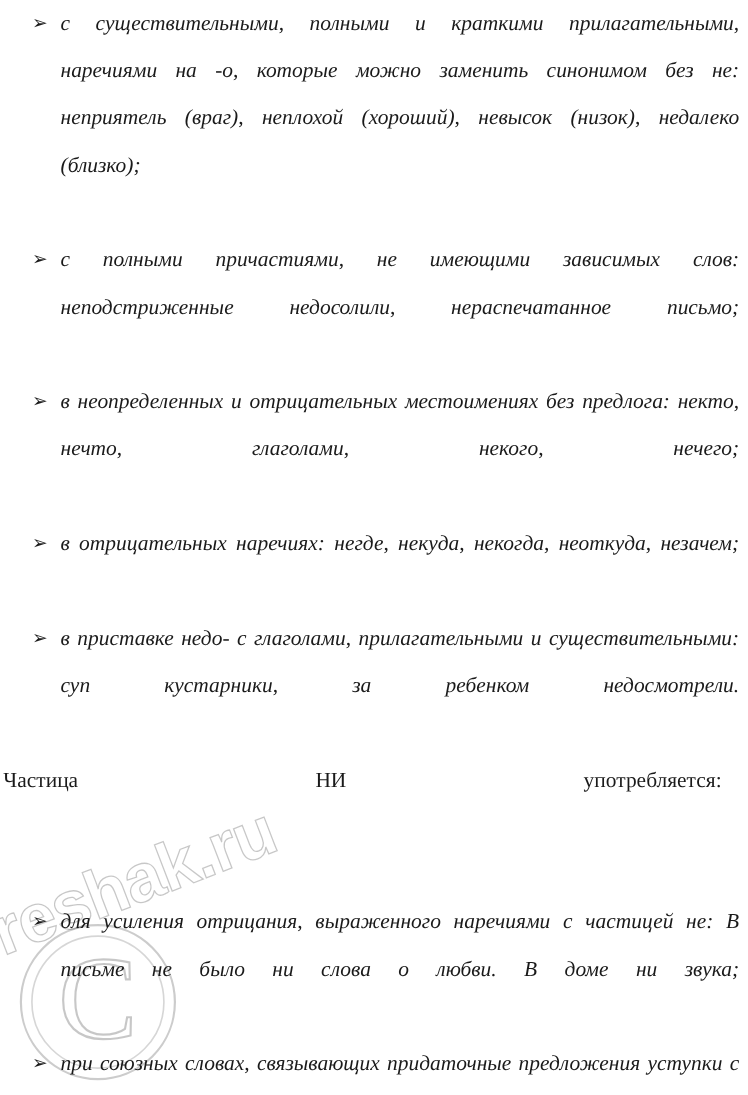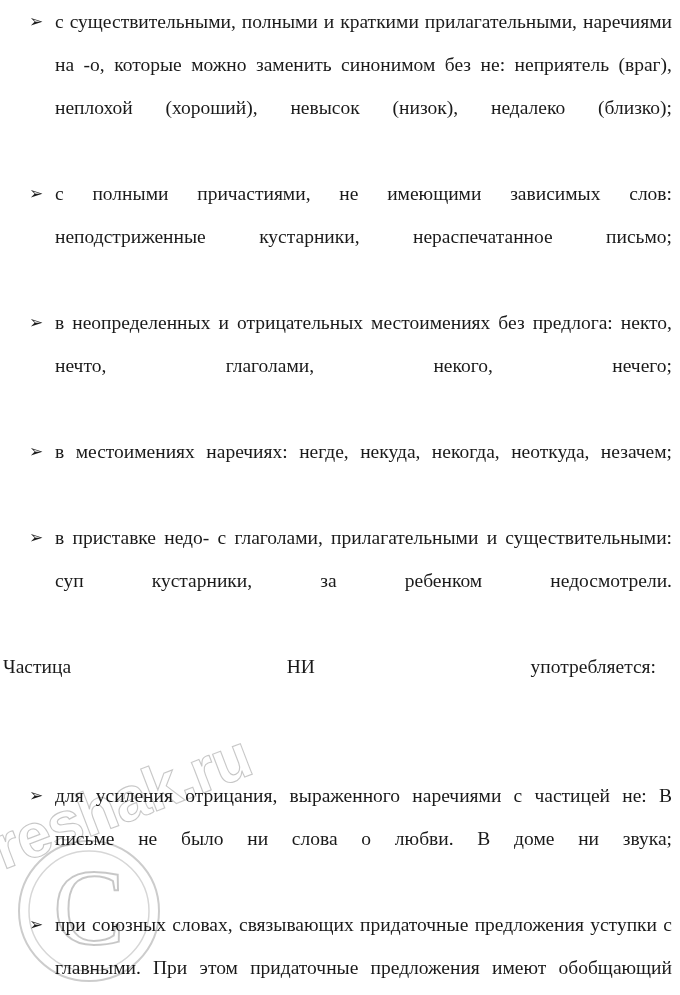--- a/index.html
+++ b/index.html
@@ -90,20 +90,21 @@
     top: 0;
     width: 22px;
     font-family: "DejaVu Sans", sans-serif;
     font-size: 17px;
     line-height: 43px;
     color: #1a1a1a;
     text-align: left;
   }
   .bullet .btext {
     display: block;
+    font-style: italic;
   }
 
   
   .spacer { height: 43px; }
 
   
   .para > .btext::after,
   .plain::after {
     content: "";
     display: inline-block;
@@ -126,29 +127,29 @@
     </div>
   </div>
 
   <div id="content">
       <p class="para bullet">
         <span class="marker">➢</span>
         <span class="btext">с существительными, полными и краткими прилагательными, наречиями на -о, которые можно заменить синонимом без не: неприятель (враг), неплохой (хороший), невысок (низок), недалеко (близко);</span>
       </p>
       <p class="para bullet">
         <span class="marker">➢</span>
-        <span class="btext">с полными причастиями, не имеющими зависимых слов: неподстриженные кустарники, нераспечатанное письмо;</span>
+        <span class="btext">с полными причастиями, не имеющими зависимых слов: неподстриженные недосолили, нераспечатанное письмо;</span>
       </p>
       <p class="para bullet">
         <span class="marker">➢</span>
         <span class="btext">в неопределенных и отрицательных местоимениях без предлога: некто, нечто, глаголами, некого, нечего;</span>
       </p>
       <p class="para bullet">
         <span class="marker">➢</span>
-        <span class="btext">в местоимениях наречиях: негде, некуда, некогда, неоткуда, незачем;</span>
+        <span class="btext">в отрицательных наречиях: негде, некуда, некогда, неоткуда, незачем;</span>
       </p>
       <p class="para bullet">
         <span class="marker">➢</span>
         <span class="btext">в приставке недо- с глаголами, прилагательными и существительными: суп кустарники, за ребенком недосмотрели.</span>
       </p>
       <p class="para plain">Частица НИ употребляется:</p>
       <div class="spacer"></div>
       <p class="para bullet">
         <span class="marker">➢</span>
         <span class="btext">для усиления отрицания, выраженного наречиями с частицей не: В письме не было ни слова о любви. В доме ни звука;</span>

